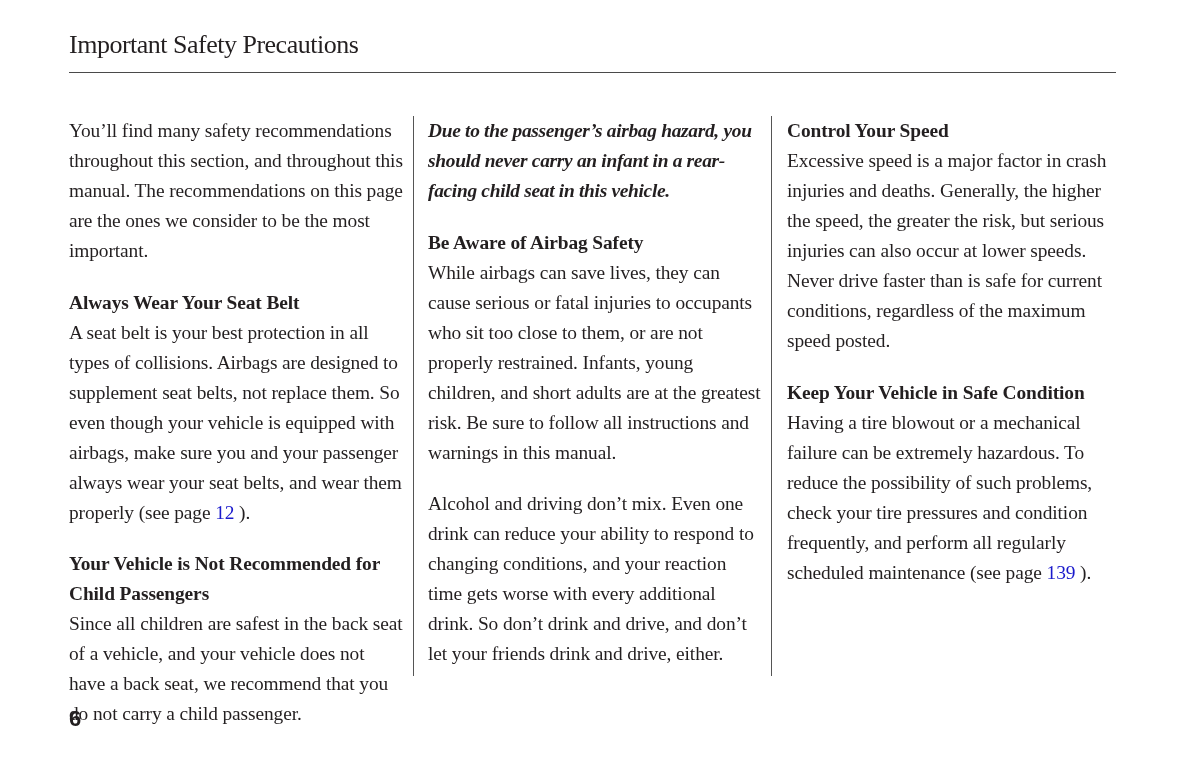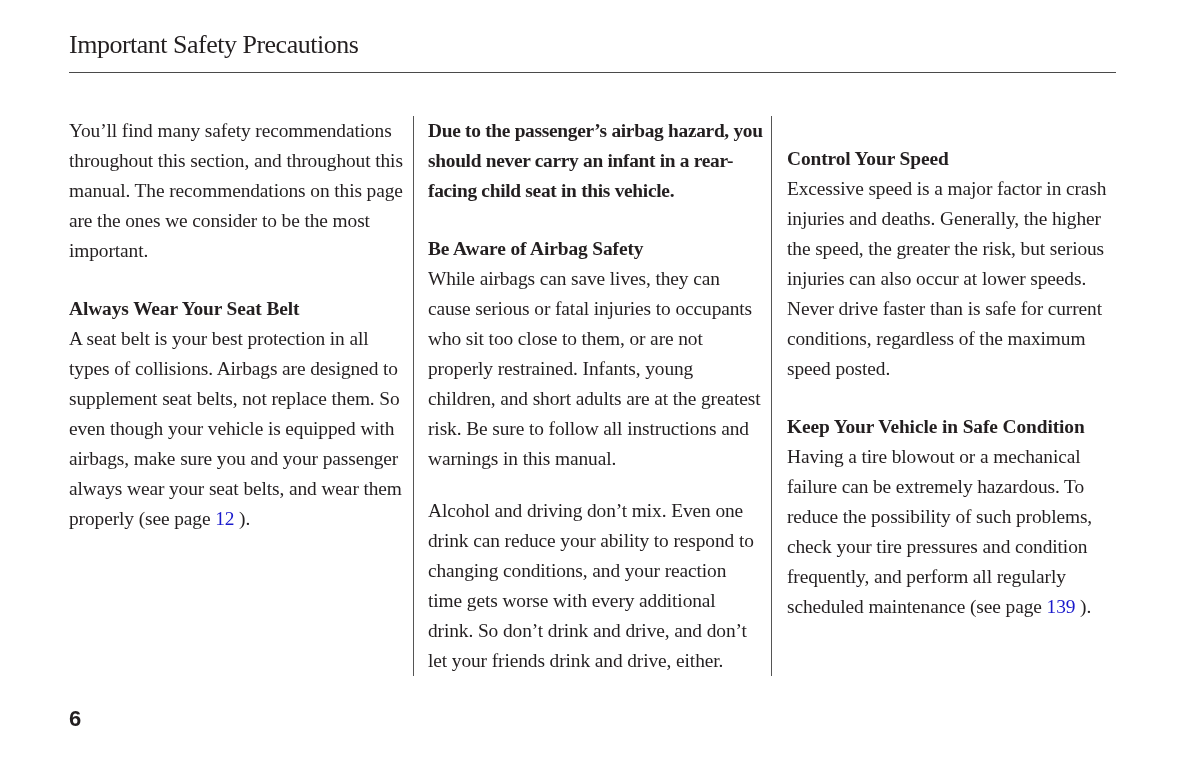--- a/index.html
+++ b/index.html
@@ -12,40 +12,44 @@
   .col { position: absolute; top: 116px; width: 336px;
          font-family: "Liberation Serif", "DejaVu Serif", serif;
          font-size: 19.4px; line-height: 30px; letter-spacing: -0.1px; }
   .col-1 { left: 69px; }
   .col-2 { left: 428px; }
   .col-3 { left: 787px; }
   .divider { position: absolute; top: 116px; height: 560px; width: 0; border-left: 1.5px solid #555; }
   .divider-1 { left: 413px; }
   .divider-2 { left: 771px; }
   .section { margin: 0 0 21.6px 0; }
-  .heading { font-weight: bold; display: block; margin-top: 28px; }
+  .heading { font-weight: bold; display: block; }
   .body-text { display: block; }
-  .warning { font-weight: bold; display: block; letter-spacing: -0.3px; }
+  .warning { font-weight: bold; font-style: italic; display: block; letter-spacing: -0.3px; }
   .link { color: #1a1acc; text-decoration: none; }
   .page-number { position: absolute; left: 69px; top: 706px; font-size: 22px; font-weight: bold;
                  font-family: "Liberation Sans", "DejaVu Sans", sans-serif; }
 </style>
 </head>
 <body>
 
 <h1 class="page-title">Important Safety Precautions</h1>
 <div class="title-rule"></div>
 
 <div class="col col-1">
   <p class="section">
     <span class="body-text">You’ll find many safety recommendations throughout this section, and throughout this manual. The recommendations on this page are the ones we consider to be the most important.</span>
   </p>
   <p class="section">
     <span class="heading">Always Wear Your Seat Belt</span>
     <span><span>A seat belt is your best protection in all types of collisions. Airbags are designed to supplement seat belts, not replace them. So even though your vehicle is equipped with airbags, make sure you and your passenger always wear your seat belts, and wear them properly (see page </span><a class="link">12</a><span> ).</span></span>
+  </p>
+  <p class="section">
+    <span class="heading">Your Vehicle is Not Recommended for Child Passengers</span>
+    <span class="body-text">Since all children are safest in the back seat of a vehicle, and your vehicle does not have a back seat, we recommend that you do not carry a child passenger.</span>
   </p>
 </div>
 
 <div class="divider divider-1"></div>
 
 <div class="col col-2">
   <p class="section">
     <span class="warning">Due to the passenger’s airbag hazard, you should never carry an infant in a rear-facing child seat in this vehicle.</span>
   </p>
   <p class="section">

